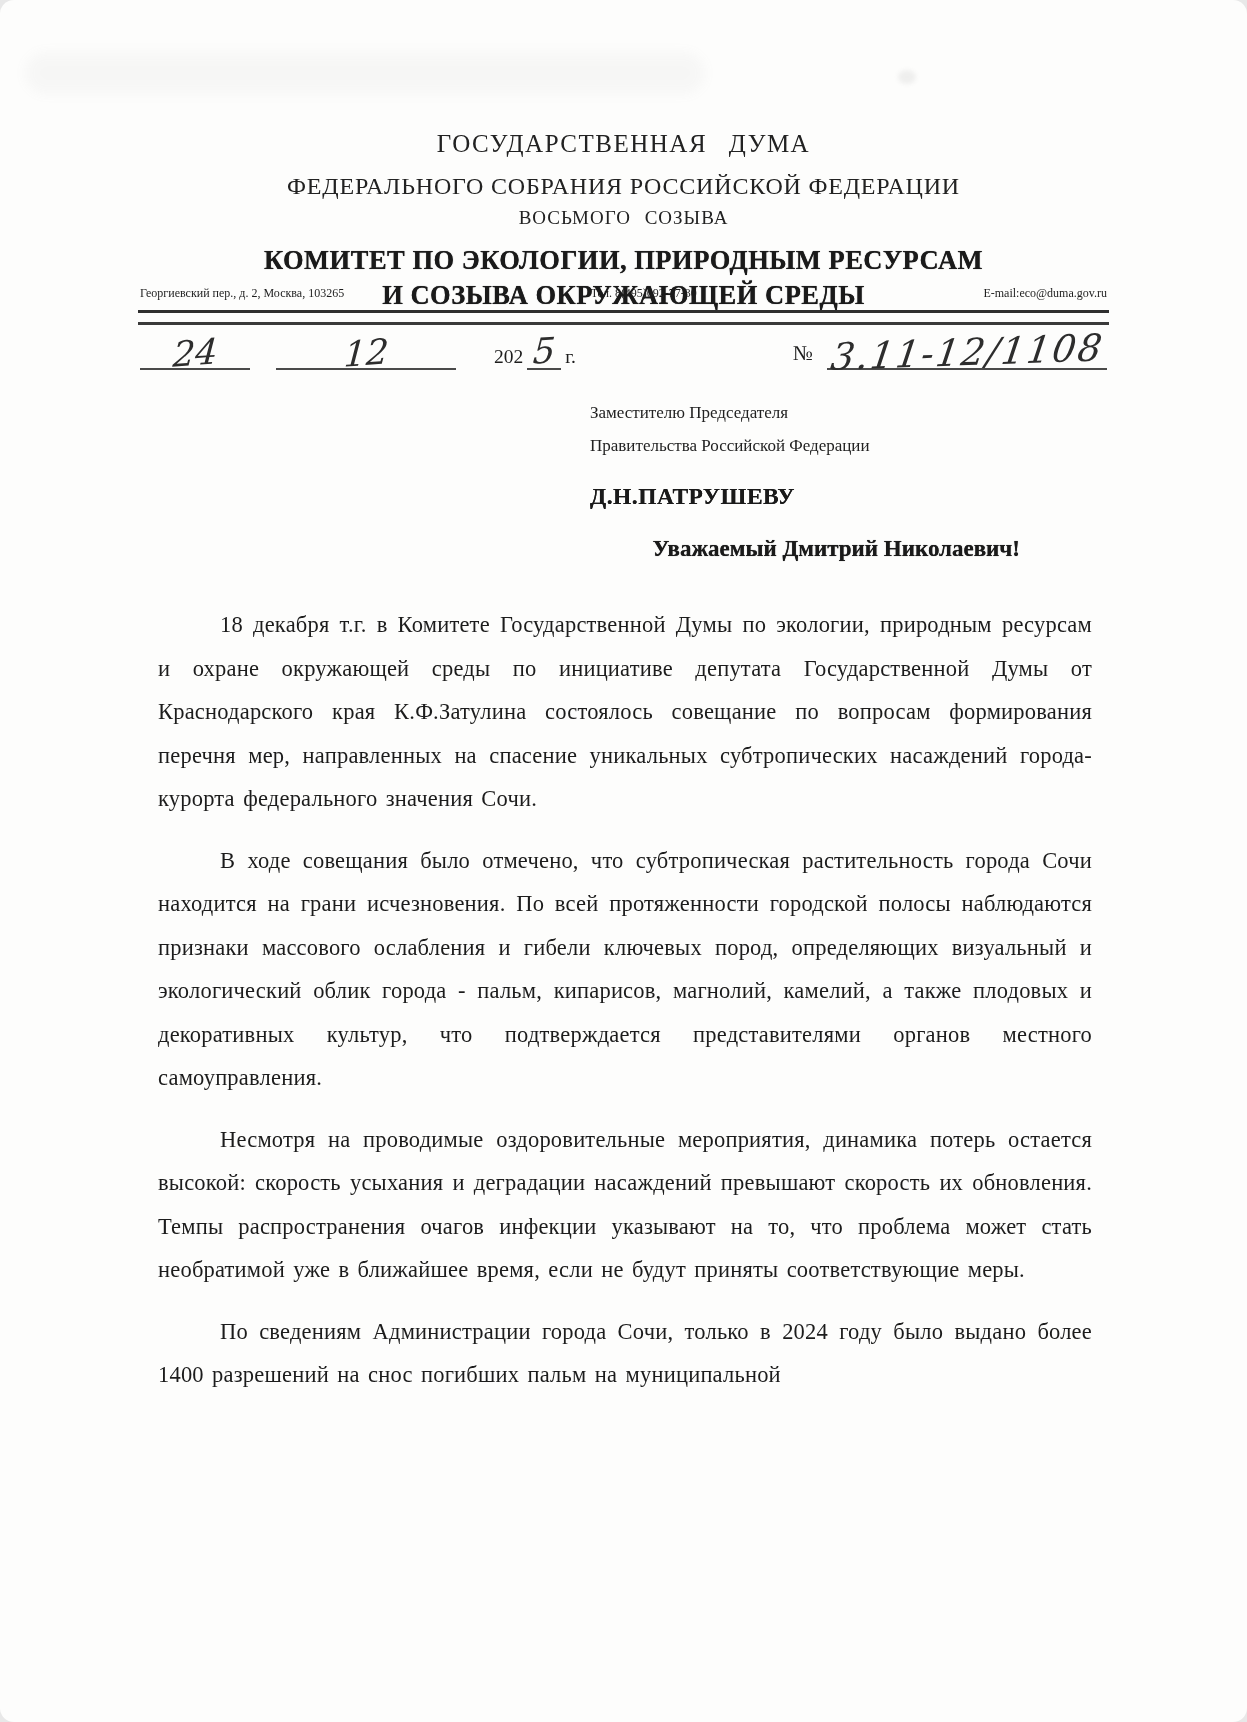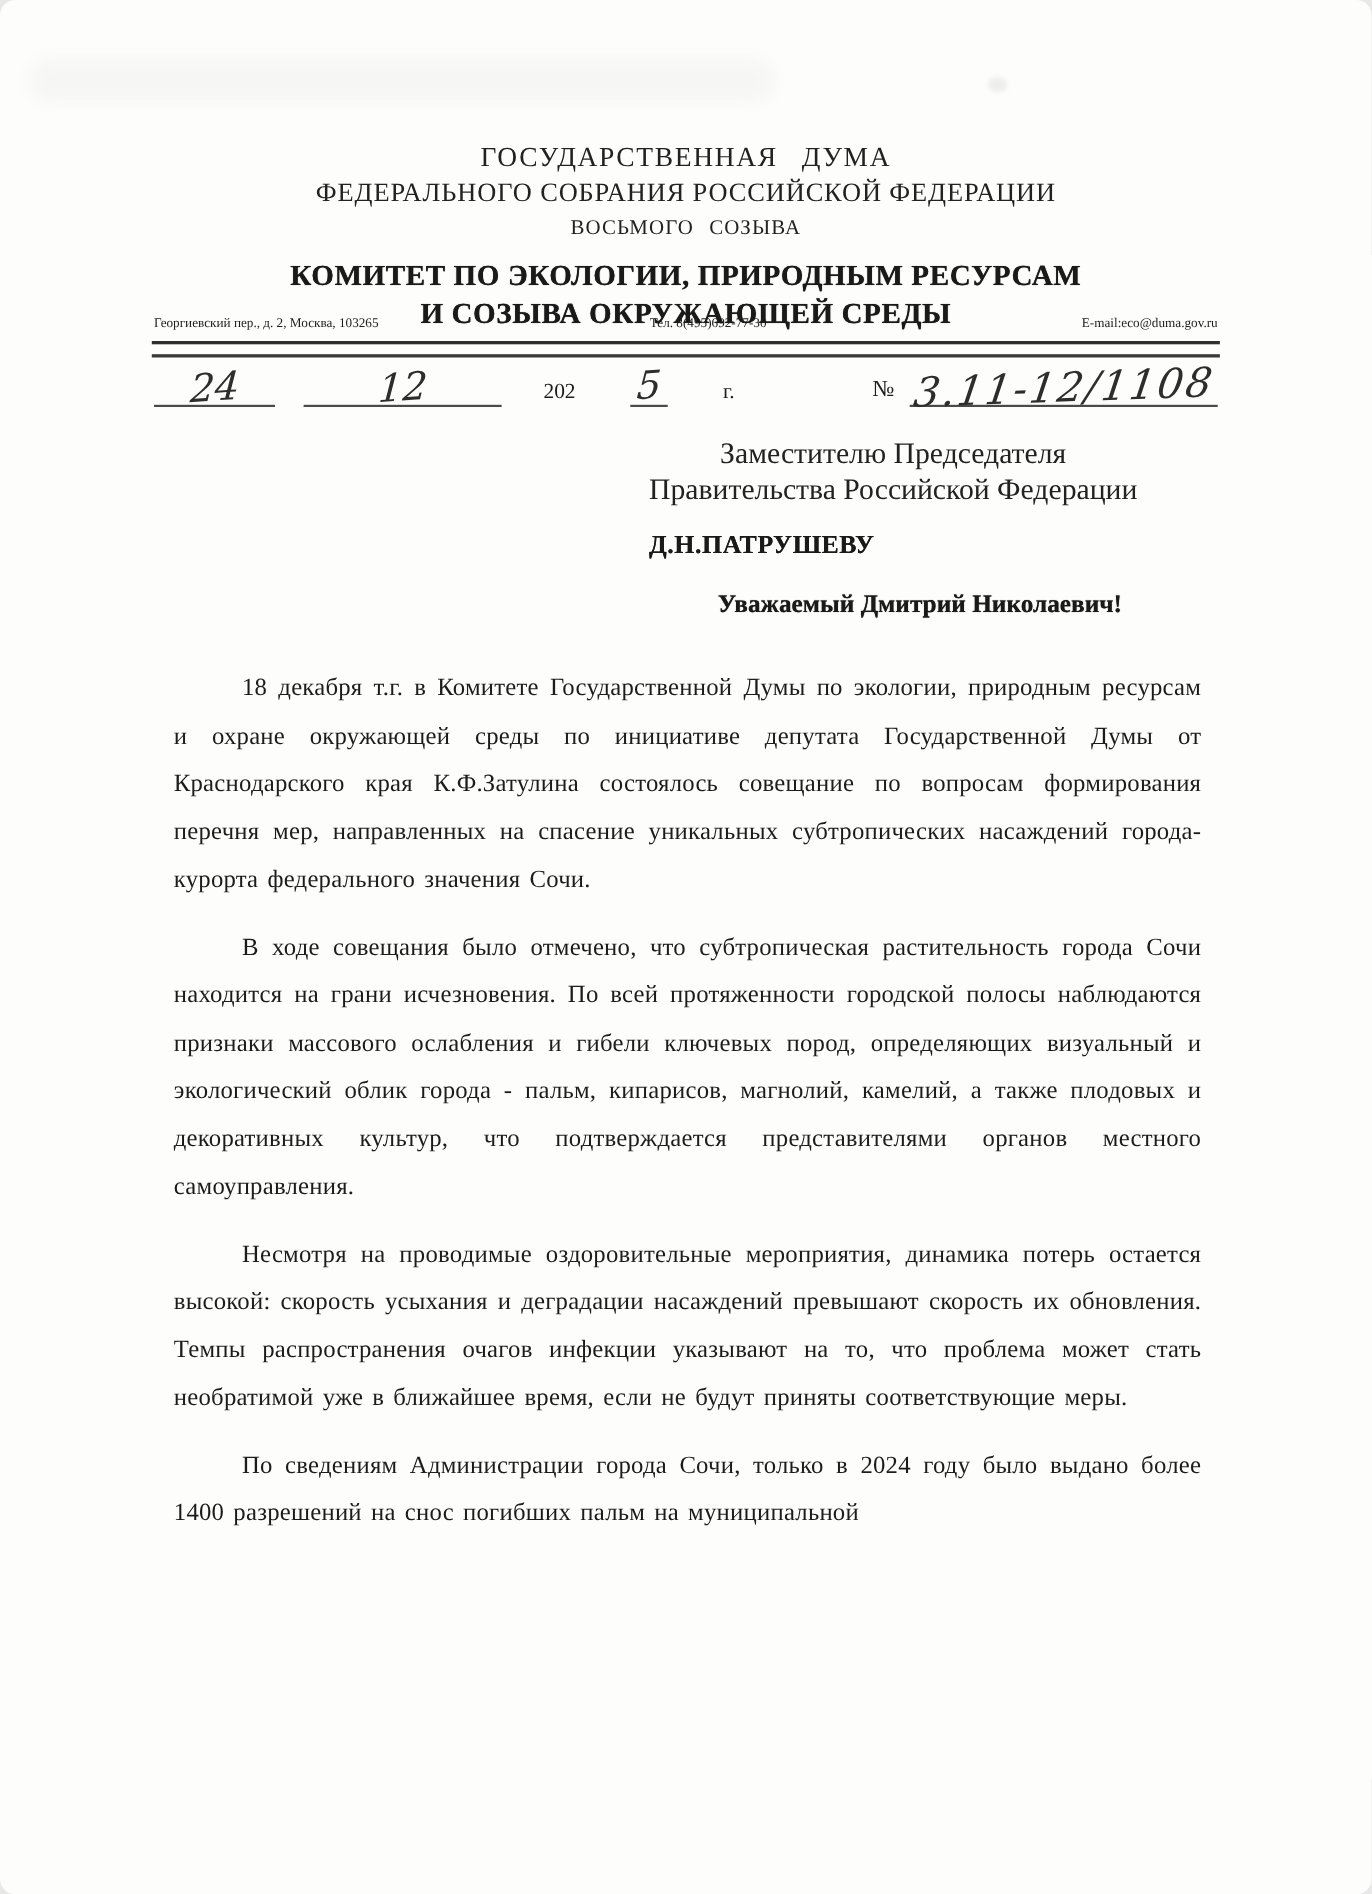--- a/index.html
+++ b/index.html
@@ -48,21 +48,21 @@
     color: #222;
   }
   .org-line1 {
     font-size: 25px;
     letter-spacing: 1.5px;
     word-spacing: 14px;
   }
   .org-line2 {
     font-size: 24px;
     letter-spacing: 0.8px;
-    margin-top: 5px;
+    margin-top: 15px;
     font-family: Liberation Serif, serif;
   }
   .org-line3 {
     font-size: 19px;
     letter-spacing: 1px;
     word-spacing: 8px;
     margin-top: 7px;
   }
   .committee {
     margin-top: 14px;
@@ -120,42 +120,41 @@
   .slot-month { width: 180px; margin-right: 38px; }
   .hand {
     font-family: "DejaVu Serif", serif;
     font-style: italic;
     font-size: 35px;
     line-height: 30px;
     color: #2d2d2d;
     transform: rotate(-4deg) skewX(-8deg);
     display: inline-block;
   }
-  .year-group { display: flex; align-items: flex-end; white-space: nowrap; gap: 46px; }
+  .year-group { display: flex; align-items: flex-end; white-space: nowrap; }
   .year-printed { padding-bottom: 2px; }
   .year-hand-slot {
     width: 34px;
     border-bottom: 2px solid #4a4a4a;
     text-align: center;
     margin: 0 4px;
   }
   .year-suffix { padding-bottom: 2px; }
   .number-group { display: flex; align-items: flex-end; }
   .number-label { padding-bottom: 4px; margin-right: 14px; font-size: 21px; }
   .slot-number { width: 280px; }
   .slot-number .hand { font-size: 37px; letter-spacing: 2px; transform: rotate(-2deg) skewX(-10deg); }
 
   
   .addressee {
     position: absolute;
     top: 396px; left: 590px;
-    font-size: 27px;
+    font-size: 17px;
     line-height: 33px;
     color: #222;
-    text-align: center;
   }
   .addressee-name {
     position: absolute;
     top: 483px; left: 590px;
     font-size: 23.5px;
     font-weight: bold;
     letter-spacing: 0.5px;
     color: #1a1a1a;
     text-shadow: 0 0 0.6px #1a1a1a;
   }

